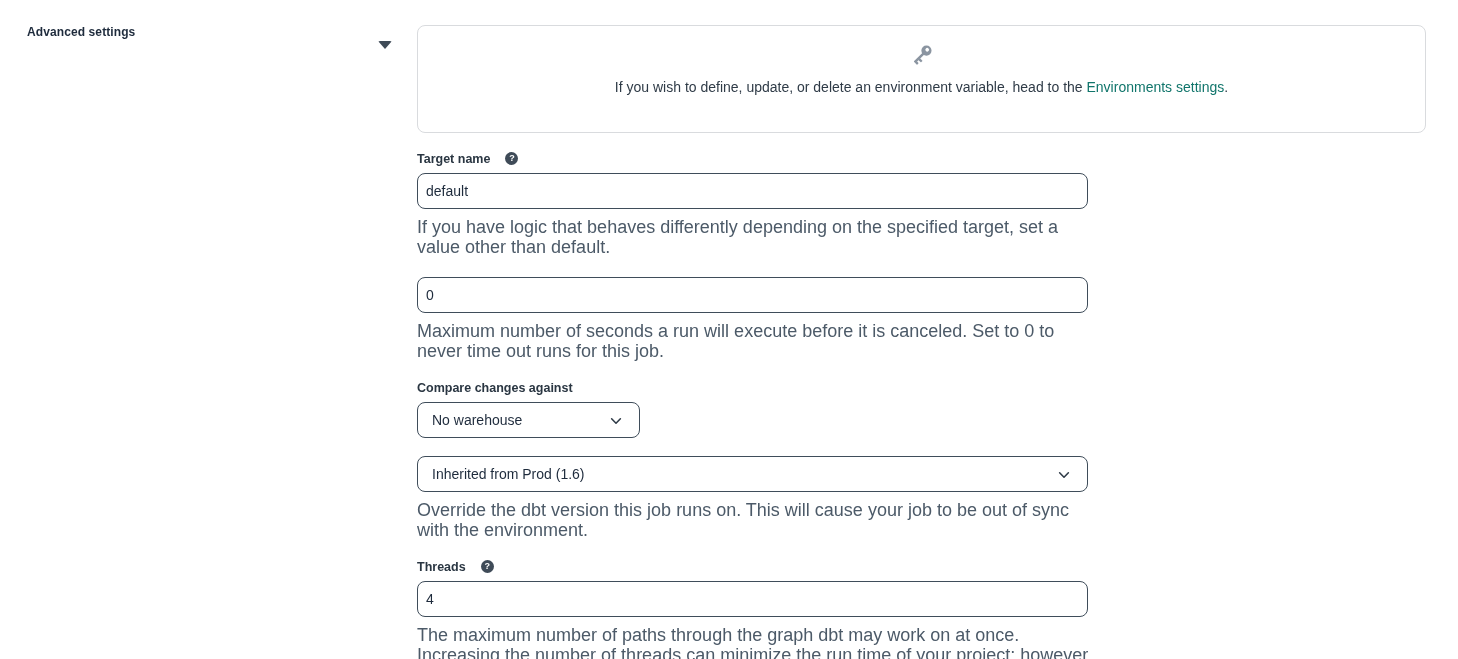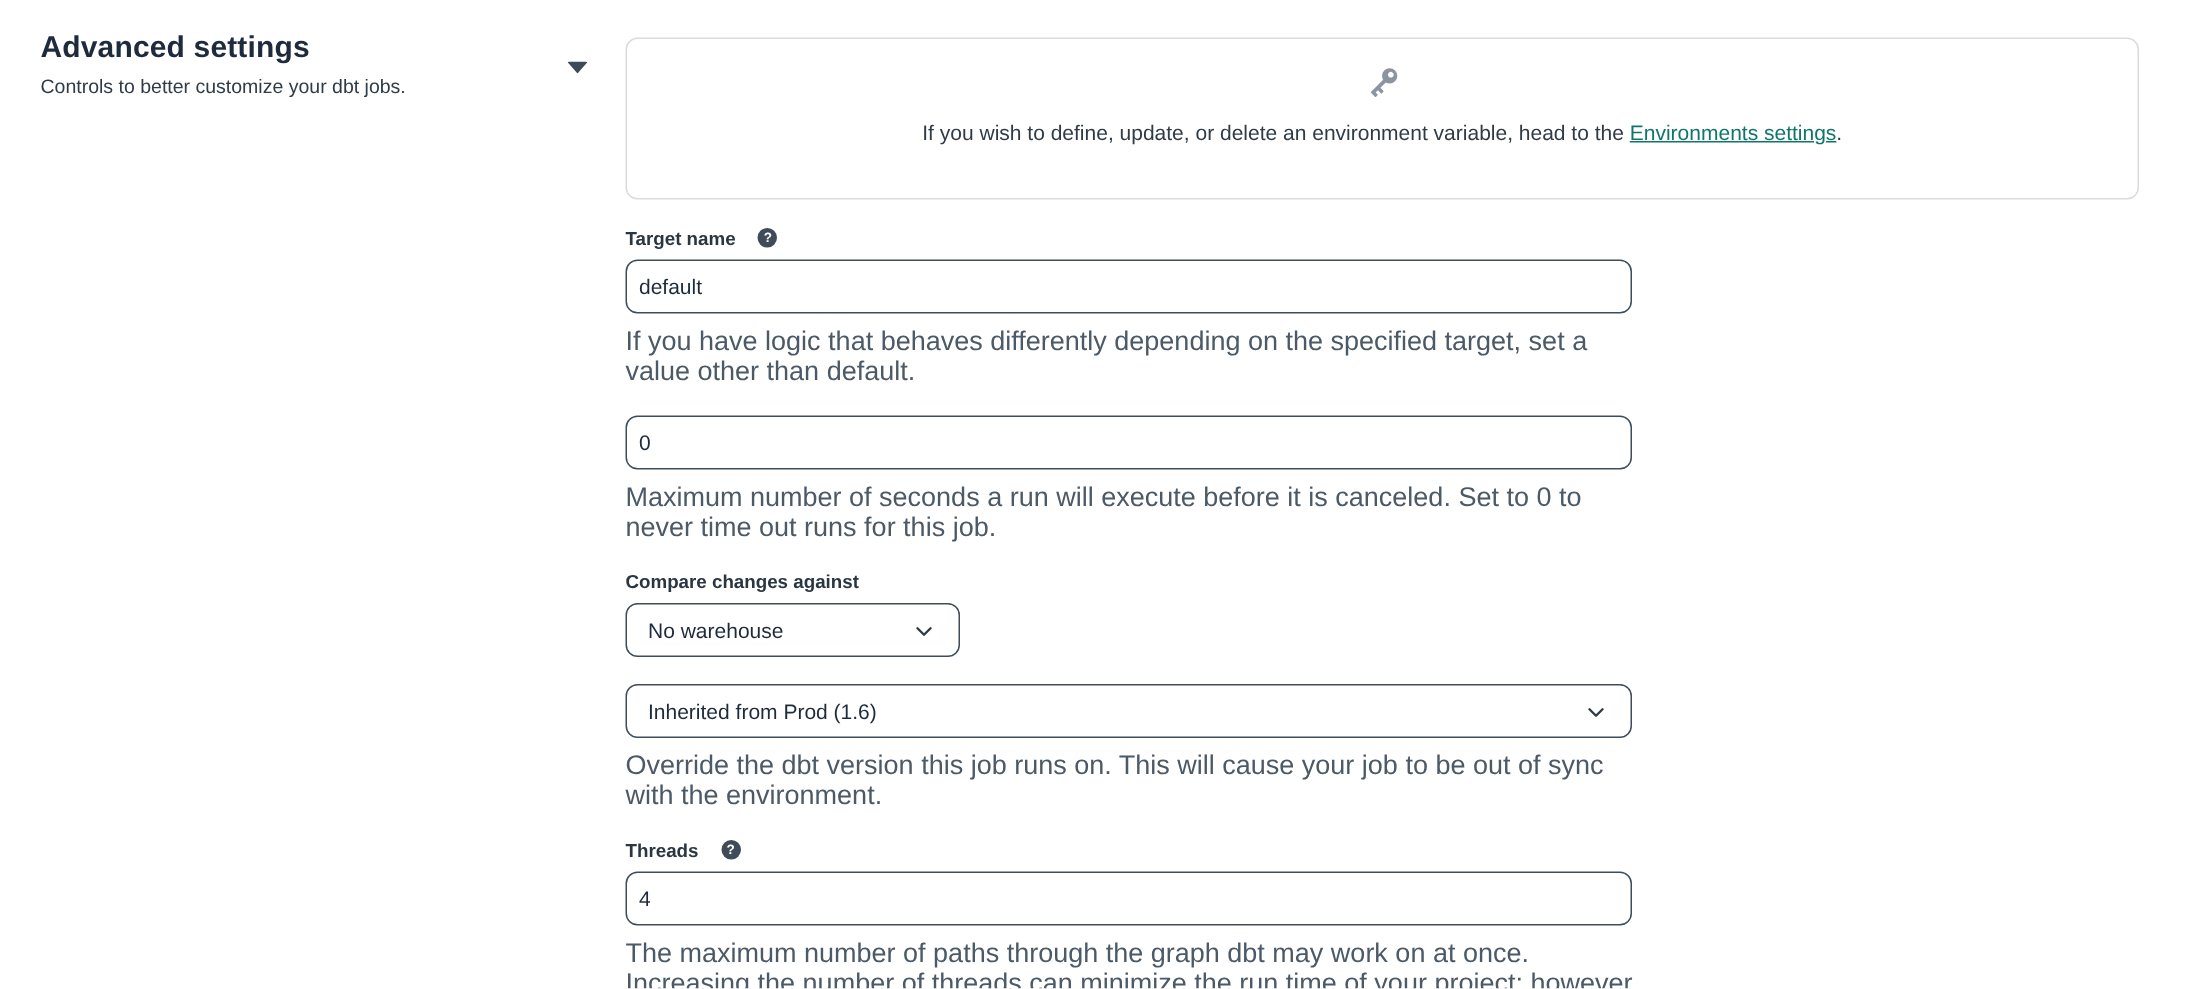--- a/index.html
+++ b/index.html
@@ -11,21 +11,21 @@
   .page {
     position: relative;
     width: 1458px;
     height: 659px;
     background: #ffffff;
     overflow: hidden;
   }
 
   
   .left-header { position: absolute; left: 27px; top: 20px; width: 340px; }
-  .page-title { font-size: 20px; font-weight: 700; color: #1e2b3c; line-height: 24px; letter-spacing: 0.1px; }
+  .page-title { font-size: 12px; font-weight: 700; color: #1e2b3c; line-height: 24px; letter-spacing: 0.1px; }
   .page-subtitle { margin-top: 5px; font-size: 13px; color: #2f3b47; line-height: 17px; }
 
   .collapse-caret {
     position: absolute; left: 374px; top: 36px;
     width: 22px; height: 18px;
     display: flex; align-items: center; justify-content: center;
     cursor: pointer;
   }
   .caret-down {
     width: 0; height: 0;
@@ -41,21 +41,21 @@
   .env-panel {
     width: 1009px; height: 108px;
     border: 1px solid #d9dbde;
     border-radius: 8px;
     text-align: center;
     padding-top: 16px;
   }
   .env-panel .key-wrap { display: inline-block; height: 26px; }
   .env-title { margin-top: 4px; font-size: 15px; font-weight: 700; color: #39434f; line-height: 19px; }
   .env-msg { margin-top: 6px; font-size: 14px; color: #2f3b47; line-height: 18px; }
-  .env-msg a { color: #10756b; text-decoration: underline; cursor: pointer; }
+  .env-msg a { color: #10756b; cursor: pointer; }
 
   
   .form { margin-top: 19px; }
   .field { margin-bottom: 20px; }
   .field.no-helper { margin-bottom: 18px; }
   .field-label {
     display: flex; gap: 15px;
     font-size: 12.5px; font-weight: 700; color: #2a3642;
     line-height: 14px; margin-bottom: 7px;
   }
@@ -97,21 +97,20 @@
     max-width: 680px;
   }
 </style>
 </head>
 <body>
 
 <div class="page">
 
   <div class="left-header">
     <div class="page-title">Advanced settings</div>
-    <div class="page-subtitle">Controls to better customize your dbt jobs.</div>
   </div>
 
   <div class="collapse-caret">
     <span class="caret-down"></span>
   </div>
 
   <div class="content">
 
     <div class="env-panel">
       <span class="key-wrap">

